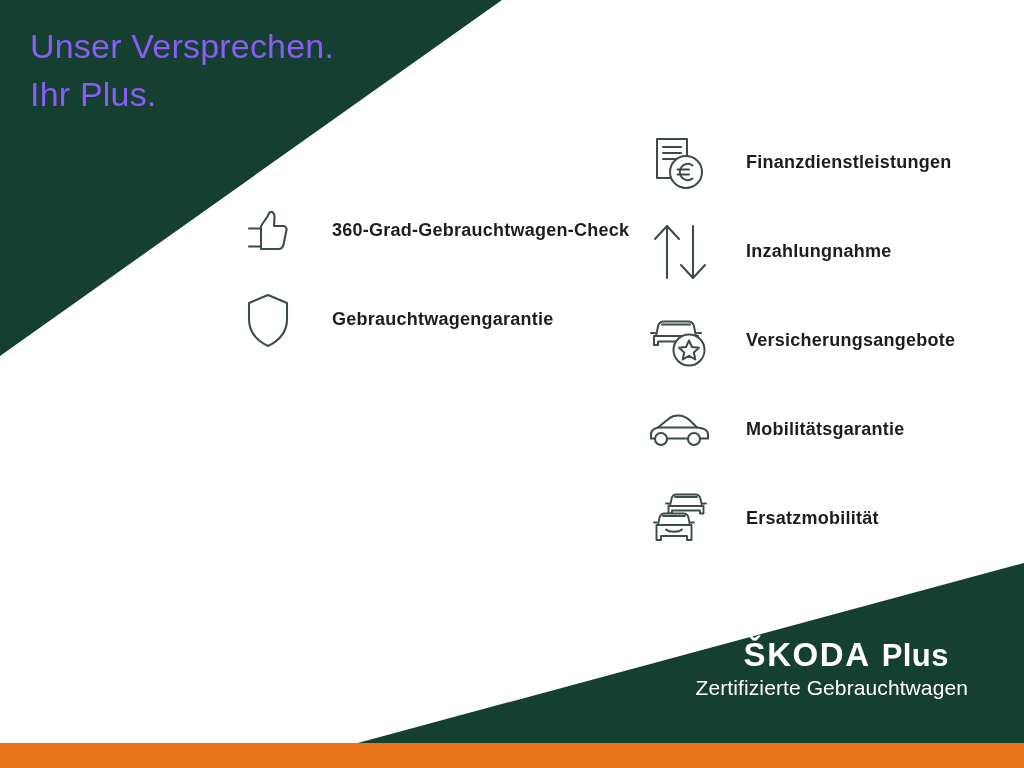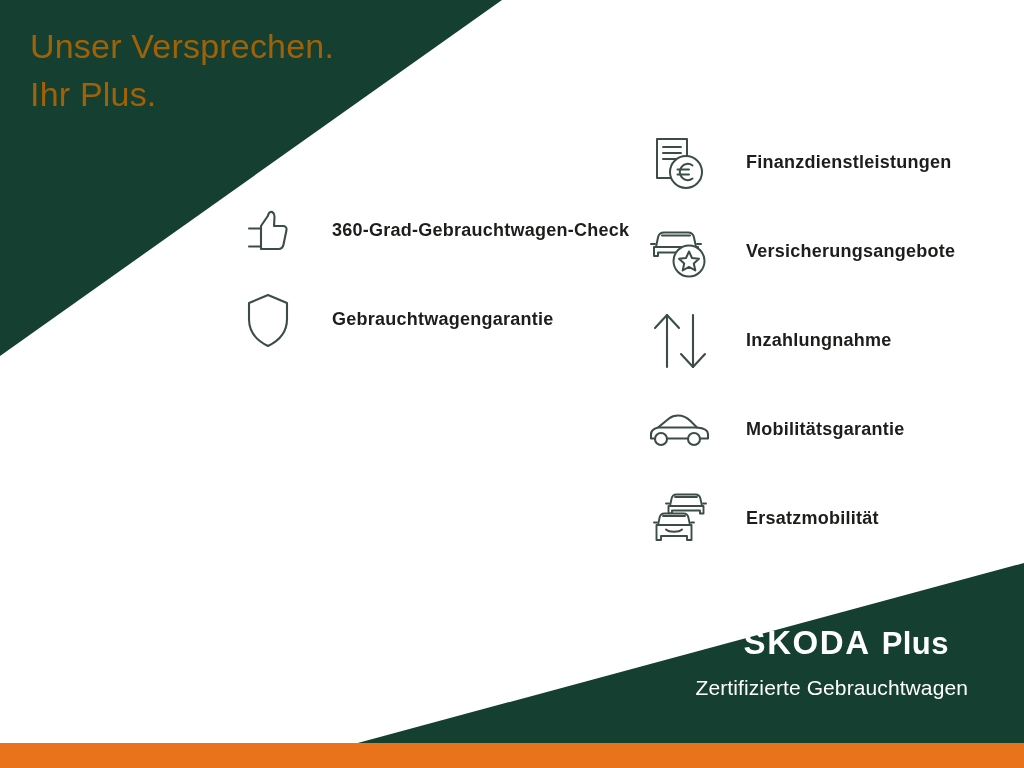--- a/index.html
+++ b/index.html
@@ -25,21 +25,21 @@
     width: 1024px;
     height: 768px;
   }
 
   
   #headline {
     position: absolute;
     left: 30px;
     top: 22px;
     width: 430px;
-    color: #a16207;
+    color: #8b5cf6;
     font-size: 34px;
     line-height: 1.42;
     font-weight: 400;
     letter-spacing: 0.2px;
     white-space: pre-line;
   }
 
   
   .feature-col {
     position: absolute;
@@ -96,21 +96,21 @@
   #brand-plus {
     font-size: 31px;
     font-weight: 700;
     letter-spacing: 0.4px;
     margin-left: 11px;
   }
   #brand-sub {
     font-size: 21px;
     font-weight: 400;
     letter-spacing: 0.1px;
-    margin-top: 14px;
+    margin-top: 2px;
   }
 </style>
 </head>
 <body>
 
 <div id="stage">
 
   <svg id="bg-shapes" viewBox="0 0 1024 768" preserveAspectRatio="none">
     <rect x="0" y="0" width="1024" height="768" fill="#FFFFFF"></rect>
     <polygon points="0,0 502,0 0,356" fill="#153F30"></polygon>
@@ -161,47 +161,47 @@
           <path d="M41.5 31.5 C39.8 30.2 37.6 29.6 35.4 30 C31.5 30.7 28.8 34.2 28.8 38 C28.8 41.8 31.5 45.3 35.4 46 C37.6 46.4 39.8 45.8 41.5 44.5"></path>
           <path d="M26.5 35.5 L38 35.5"></path>
           <path d="M26.5 40.5 L38 40.5"></path>
         </svg>
       </span>
       <span class="feature-label">Finanzdienstleistungen</span>
     </div>
 
     <div class="feature-row">
       <span class="feature-icon">
+        <svg width="62" height="62" viewBox="0 0 62 62" fill="none" stroke="#3C4D45" stroke-width="2.1" stroke-linejoin="round" stroke-linecap="round">
+          <path d="M18 57 L18 5"></path>
+          <path d="M6 18 L18 5 L30 18"></path>
+          <path d="M44 5 L44 57"></path>
+          <path d="M32 44 L44 57 L56 44"></path>
+        </svg>
+      </span>
+      <span class="feature-label">Inzahlungnahme</span>
+    </div>
+
+    <div class="feature-row">
+      <span class="feature-icon">
         <svg width="64" height="58" viewBox="0 0 64 58" fill="none" stroke="#3C4D45" stroke-width="2" stroke-linejoin="round" stroke-linecap="round">
           <path d="M8 24 L10 14.5 C10.6 11.6 13 9.5 16 9.5 L40 9.5 C43 9.5 45.4 11.6 46 14.5 L48 24"></path>
           <path d="M6 24 L50 24 L50 33 L46 33 L46 29.5 L10 29.5 L10 33 L6 33 Z"></path>
           <path d="M3 21 L7 21"></path>
           <path d="M49 21 L53 21"></path>
           <path d="M14 12.5 L42 12.5"></path>
           <circle cx="41" cy="38" r="15.5" fill="#FFFFFF"></circle>
           <path d="M41 28.5 L44 35 L51 35.8 L45.8 40.5 L47.3 47.5 L41 43.9 L34.7 47.5 L36.2 40.5 L31 35.8 L38 35 Z"></path>
         </svg>
       </span>
       <span class="feature-label">Versicherungsangebote</span>
     </div>
 
     <div class="feature-row">
       <span class="feature-icon">
-        <svg width="62" height="62" viewBox="0 0 62 62" fill="none" stroke="#3C4D45" stroke-width="2.1" stroke-linejoin="round" stroke-linecap="round">
-          <path d="M18 57 L18 5"></path>
-          <path d="M6 18 L18 5 L30 18"></path>
-          <path d="M44 5 L44 57"></path>
-          <path d="M32 44 L44 57 L56 44"></path>
-        </svg>
-      </span>
-      <span class="feature-label">Inzahlungnahme</span>
-    </div>
-
-    <div class="feature-row">
-      <span class="feature-icon">
         <svg width="66" height="36" viewBox="0 0 66 36" fill="none" stroke="#3C4D45" stroke-width="2.1" stroke-linejoin="round" stroke-linecap="round">
           <path d="M4 22.5 C4 19 6.5 16.5 11 15.5 L22 6.5 C24.5 4.5 27.5 3.5 31 3.5 C36 3.5 40 5.5 43.5 9 L50 15.5 C56 16 61 18 61 22 L61 26.5 L53 26.5"></path>
           <path d="M41 26.5 L20 26.5"></path>
           <path d="M8 26.5 L4 26.5 L4 22.5"></path>
           <circle cx="14" cy="27" r="6"></circle>
           <circle cx="47" cy="27" r="6"></circle>
           <path d="M11.5 15.5 L50 15.5"></path>
         </svg>
       </span>
       <span class="feature-label">Mobilitätsgarantie</span>

